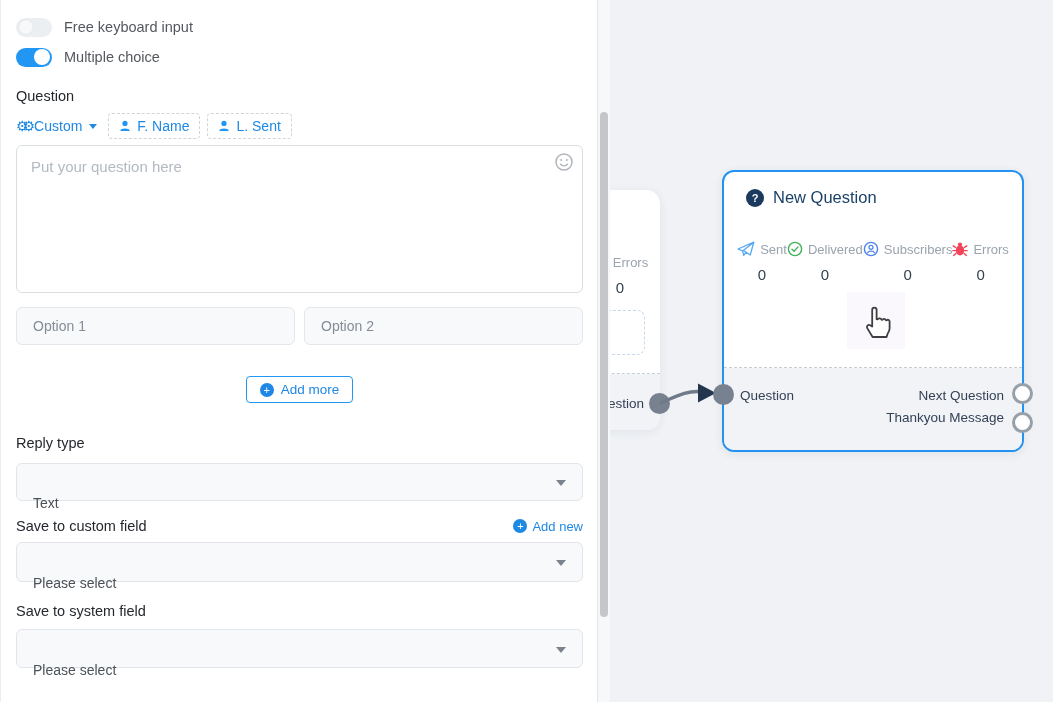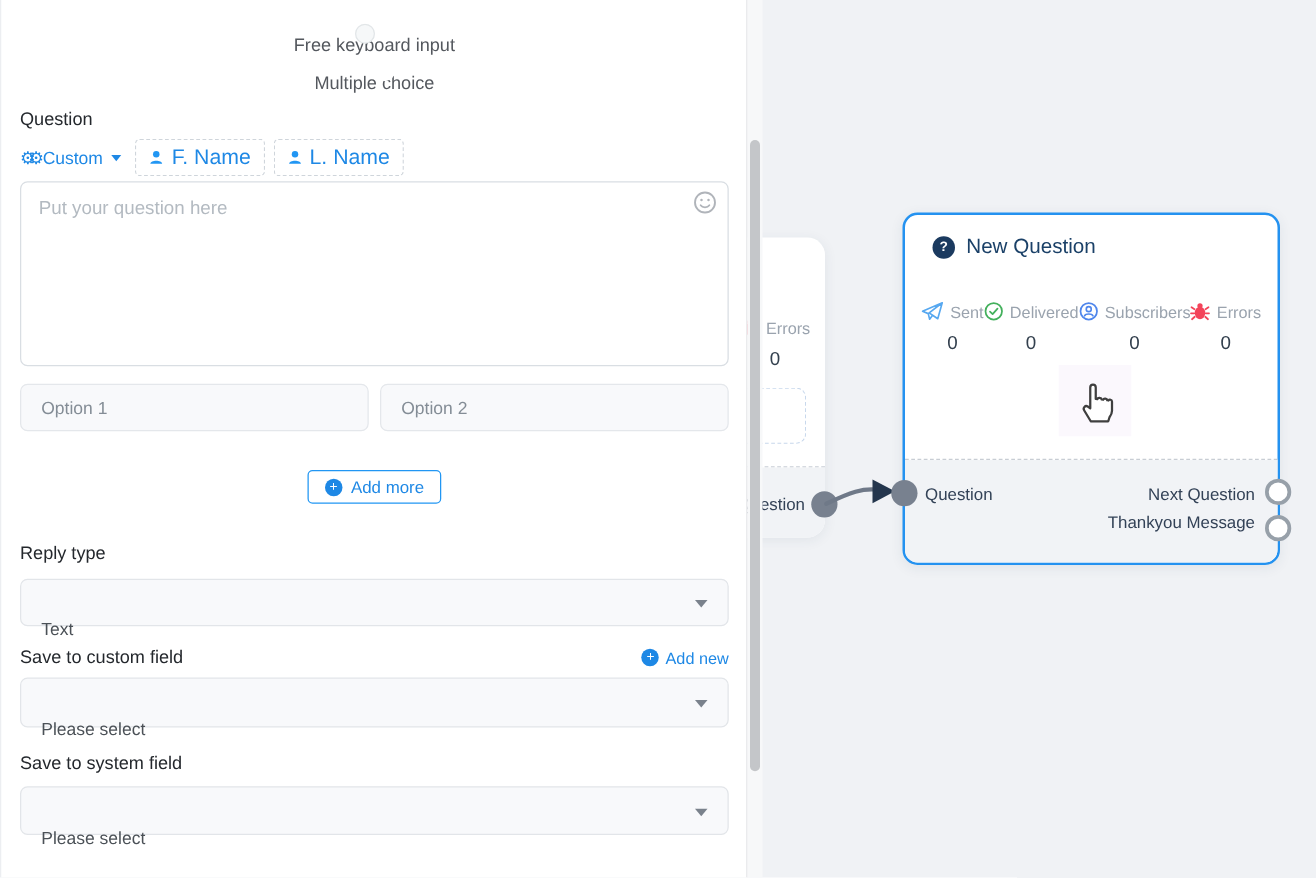--- a/index.html
+++ b/index.html
@@ -52,38 +52,38 @@
            border-left:1px solid #eceef1; border-right:1px solid #e3e5e8; z-index:5;
            padding:3px 14px 0 15px; }
   .scrollbar { position:absolute; left:598px; top:0; width:12px; height:702px;
                background:#f7f8f9; z-index:5; }
   .scroll-thumb { position:absolute; left:2px; top:112px; width:8px; height:505px;
                   background:#c4c6c9; border-radius:4px; }
 
   .section-label { font-size:14.5px; color:#24282d; }
   .lbl-first { margin:1px 0 0 1px; }
 
-  .toggle-row { display:flex; align-items:center; gap:12px; height:20px; margin-top:14px;flex-direction:column; }
+  .toggle-row { display:flex; align-items:center; gap:12px; height:20px; margin-top:14px; }
   .toggle { width:36px; height:19px; border-radius:10px; position:relative; cursor:pointer; }
   .toggle.off { background:#eceff1; }
   .toggle.on { background:#2196f3; }
   .knob { position:absolute; top:1.5px; width:16px; height:16px; border-radius:50%; background:#fff; }
   .toggle.off .knob { left:2px; background:#f6f8f9; box-shadow:inset 0 0 0 1px #e2e6e8; }
   .toggle.on .knob { right:2px; }
   .toggle-label { font-size:14.5px; color:#54585e; }
 
   .token-row { display:flex; align-items:center; gap:7px; margin-top:21px; height:26px; }
   .row-mt9 { margin-top:9px; }
   .custom-btn { display:flex; align-items:center; gap:5px; color:#1e88e5; font-size:14px;
                 cursor:pointer; padding-right:4px; }
   .gears { font-size:14px; line-height:1; letter-spacing:-6px; color:#1e88e5; }
   .caret-down { width:0; height:0; border-left:4px solid transparent; border-right:4px solid transparent;
                 border-top:5px solid #1e88e5; display:inline-block; margin-left:2px; }
   .token-btn { display:flex; align-items:center; gap:6px; border:1.5px dashed #cfd5db; border-radius:4px;
-               padding:4px 10px; color:#1e88e5; font-size:17px; background:#fff; cursor:pointer; }
+               padding:4px 10px; color:#1e88e5; font-size:14px; background:#fff; cursor:pointer; }
 
   .qbox { position:relative; margin-top:6px; height:148px; }
   .qbox textarea { width:100%; height:100%; border:1px solid #d9dee3; border-radius:6px; resize:none;
                    padding:12px 34px 12px 14px; font-family:"Liberation Sans",sans-serif;
                    font-size:15px; color:#3c434a; outline:none; }
   .qbox textarea::placeholder { color:#b3bac1; }
   .smiley-btn { position:absolute; top:7px; right:9px; width:20px; height:20px; cursor:pointer; }
 
   .options-row { display:flex; gap:9px; margin-top:14px; }
   .option-input { flex:1; height:38px; background:#f8f9fb; border:1px solid #e4e7eb; border-radius:6px;
@@ -252,21 +252,21 @@
         <circle cx="6" cy="3.4" r="2.6" fill="#2196f3"></circle>
         <path d="M1.3 11 C1.3 7.8 10.7 7.8 10.7 11 Z" fill="#2196f3"></path>
       </svg>
       <span>F. Name</span>
     </button>
     <button class="token-btn">
       <svg width="12" height="12" viewBox="0 0 12 12">
         <circle cx="6" cy="3.4" r="2.6" fill="#2196f3"></circle>
         <path d="M1.3 11 C1.3 7.8 10.7 7.8 10.7 11 Z" fill="#2196f3"></path>
       </svg>
-      <span>L. Name</span>
+      <span>L. Sent</span>
     </button>
   </div>
 
   <div class="qbox">
     <textarea placeholder="Put your question here" style=""></textarea>
     <svg class="smiley-btn" viewBox="0 0 20 20">
       <circle cx="10" cy="10" r="8" stroke="#b0b4ba" stroke-width="1.5" fill="none"></circle>
       <circle cx="7.2" cy="8" r="1" fill="#b0b4ba"></circle>
       <circle cx="12.8" cy="8" r="1" fill="#b0b4ba"></circle>
       <path d="M6.5 12.2 C8 14.4 12 14.4 13.5 12.2" stroke="#b0b4ba" stroke-width="1.4" fill="none" stroke-linecap="round"></path>

